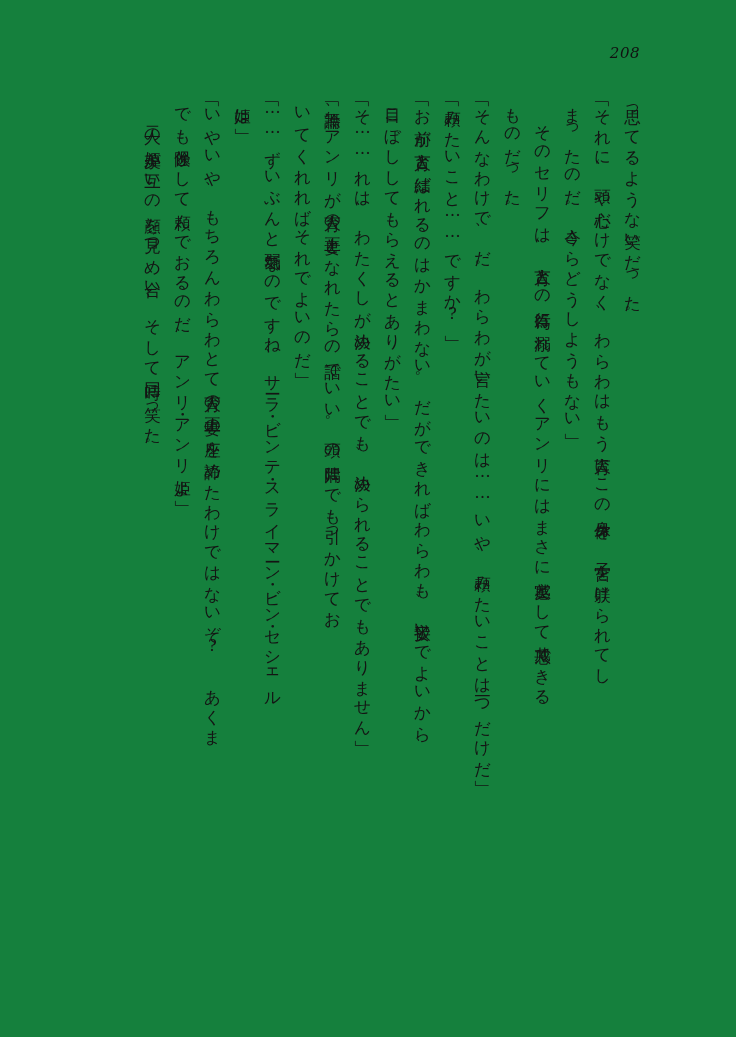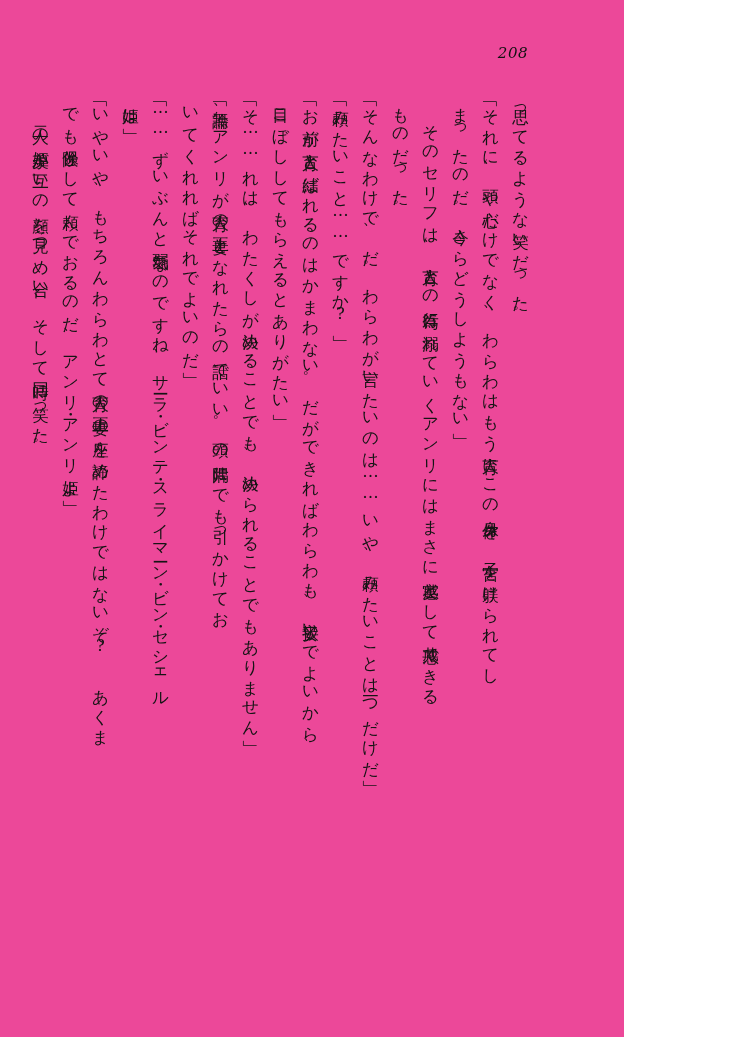--- a/index.html
+++ b/index.html
@@ -9,23 +9,23 @@
   }
   body {
     width: 736px;
     height: 1037px;
     overflow: hidden;
     font-family: "DejaVu Serif", "Liberation Serif", serif;
     color: #1a1a1a;
   }
   .page {
     position: relative;
-    width: 624px;
+    width: 736px;
     height: 1037px;
-    background: #ec4899;
+    background: #15803d;
     box-sizing: border-box;
   }
   .page-number {
     position: absolute;
     top: 44px;
     right: 96px;
     font-family: "DejaVu Serif", "Liberation Serif", serif;
     font-style: italic;
     font-size: 15px;
     letter-spacing: 0.5px;

